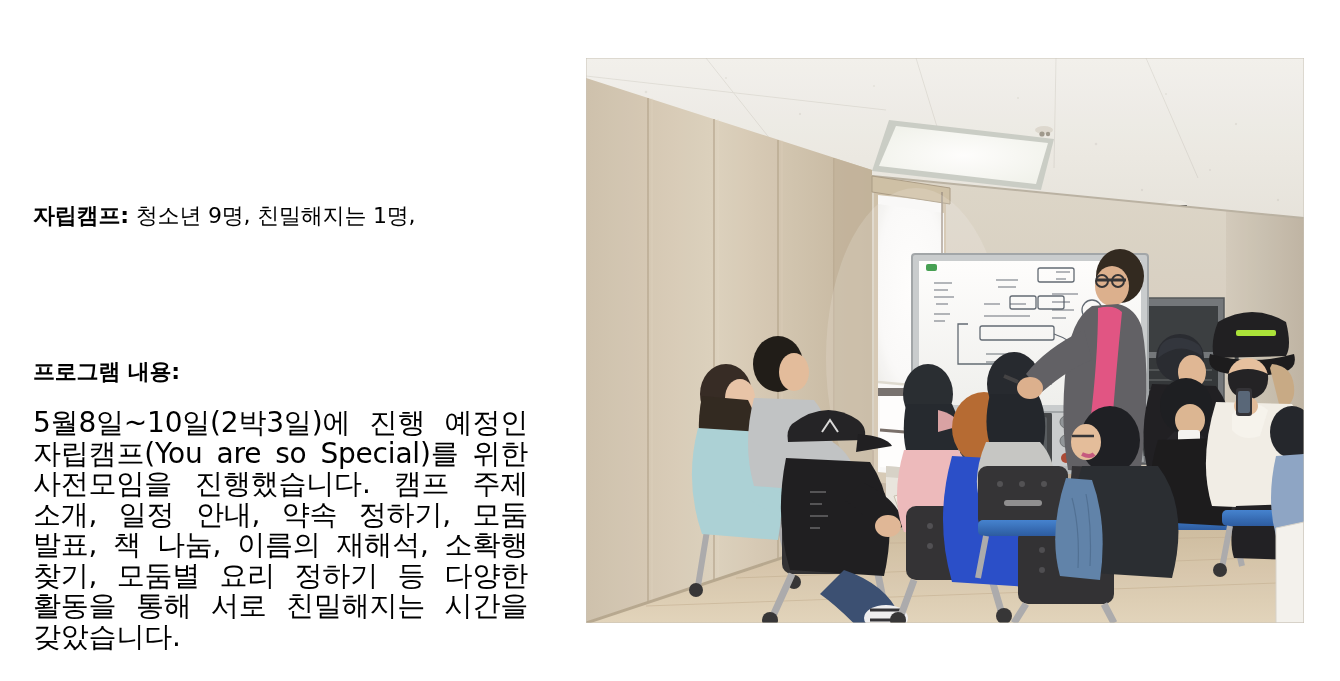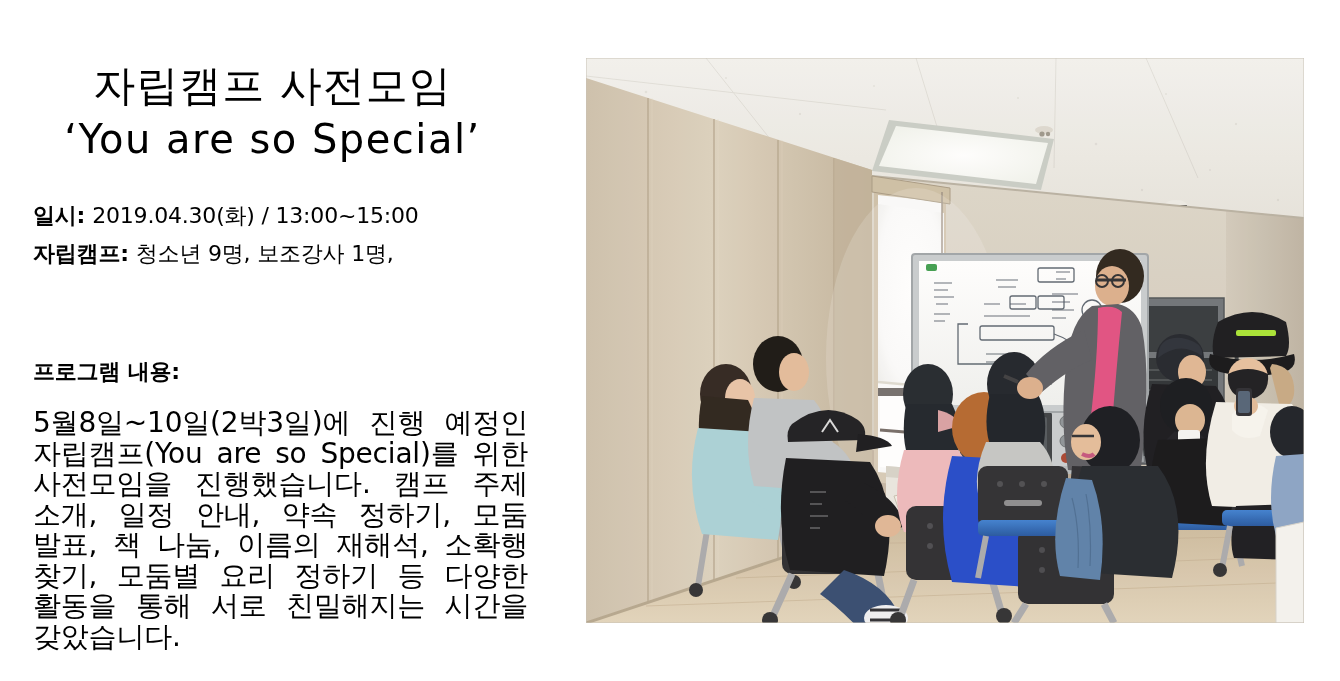--- a/index.html
+++ b/index.html
@@ -119,36 +119,28 @@
   }
   .photo svg { display: block; width: 100%; height: 100%; }
 </style>
 </head>
 <body>
 
 <div class="page">
 
   <div class="text-col">
 
-    <div class="title-block">
-      <div class="title-ko">자립캠프 사전모임</div>
-      <div class="title-en">‘You are so Special’</div>
-    </div>
 
     <div class="info-block">
 
-      <div class="info-row">
-        <span class="info-label">일시:</span>
-        <span class="info-value">2019.04.30(화) / 13:00~15:00</span>
-      </div>
 
 
       <div class="info-row">
         <span class="info-label">자립캠프:</span>
-        <span class="info-value">청소년 9명, 보조강사 1명,</span>
+        <span class="info-value">청소년 9명, 친밀해지는 1명,</span>
       </div>
 
     </div>
 
     <div class="program-heading">프로그램 내용:</div>
 
     <div class="body-text">5월8일~10일(2박3일)에 진행 예정인 자립캠프(You are so Special)를 위한 사전모임을 진행했습니다. 캠프 주제 소개, 일정 안내, 약속 정하기, 모둠 발표, 책 나눔, 이름의 재해석, 소확행 찾기, 모둠별 요리 정하기 등 다양한 활동을 통해 서로 친밀해지는 시간을 갖았습니다.</div>
   </div>
 
   <div class="photo">

